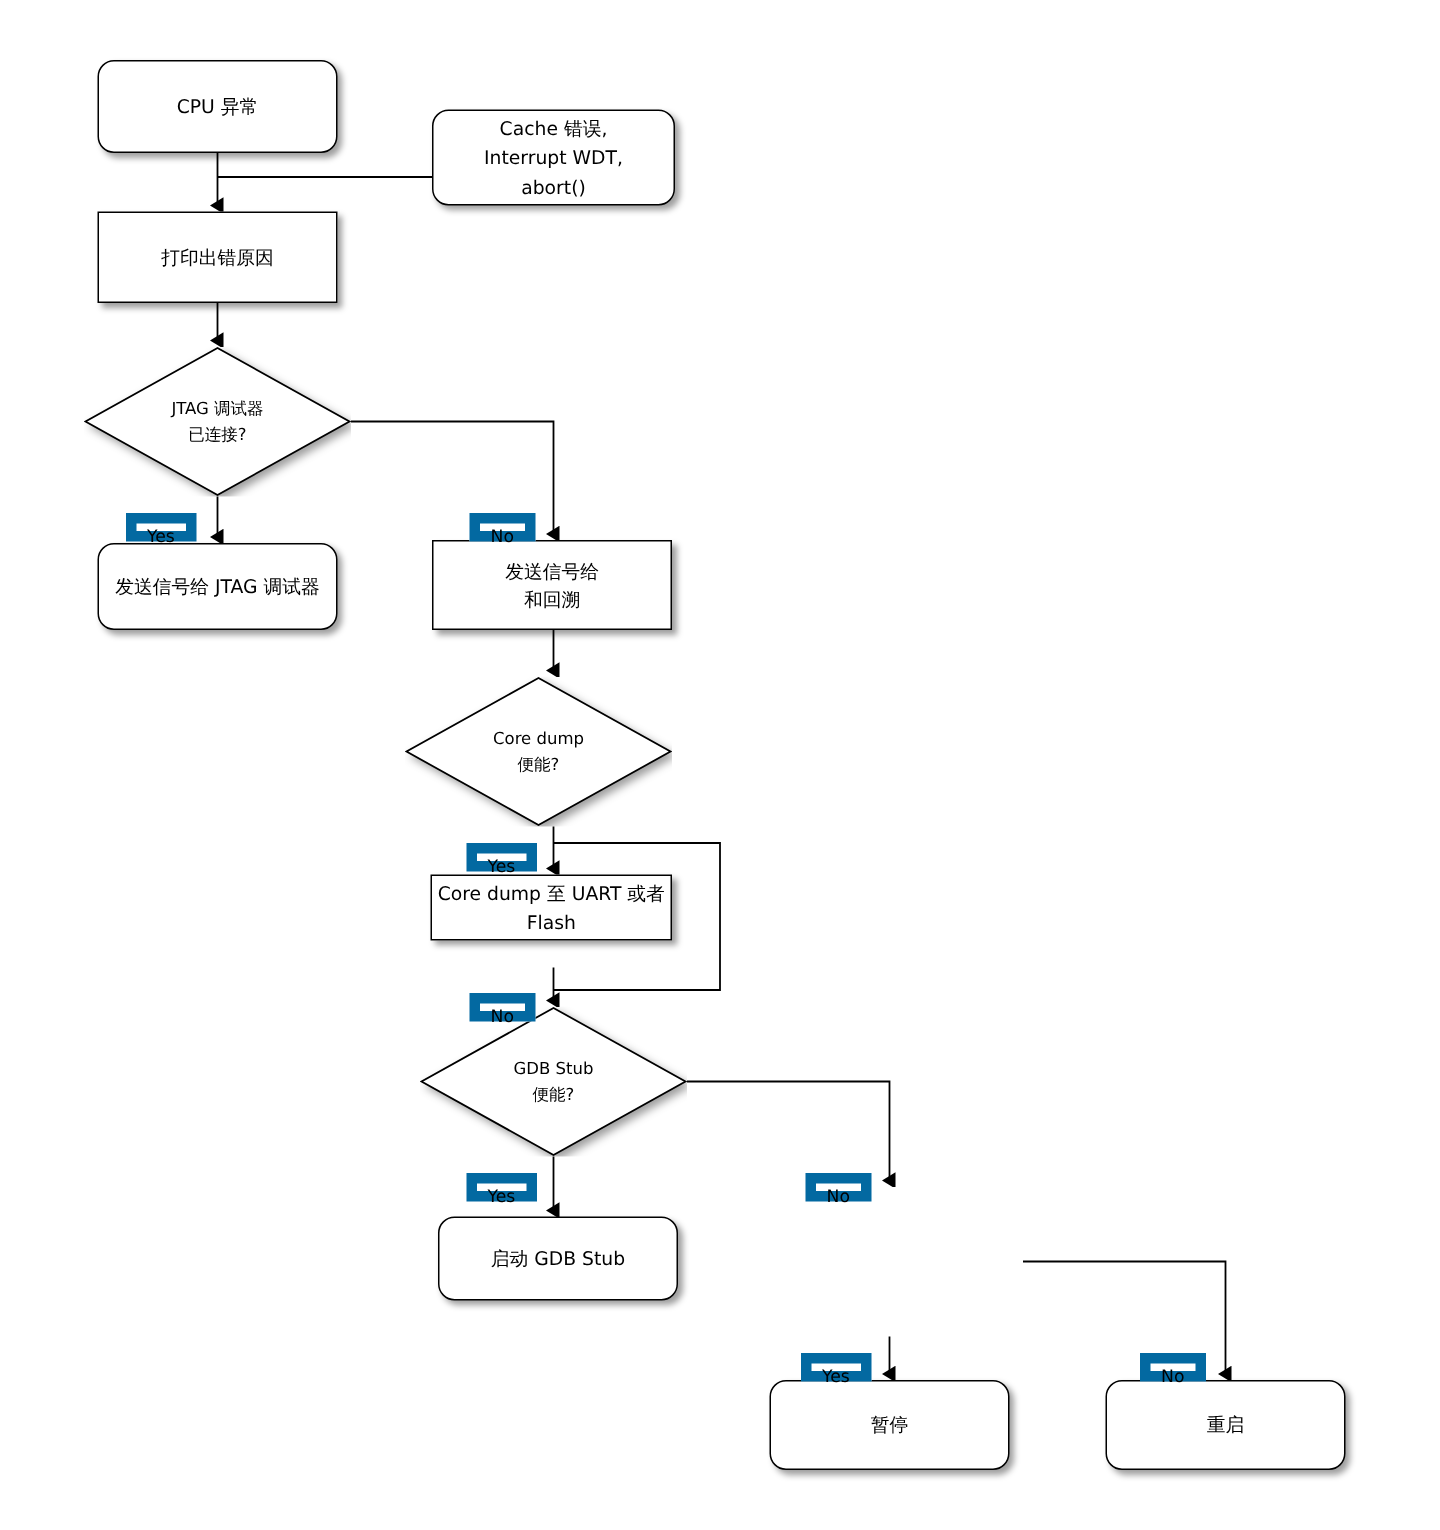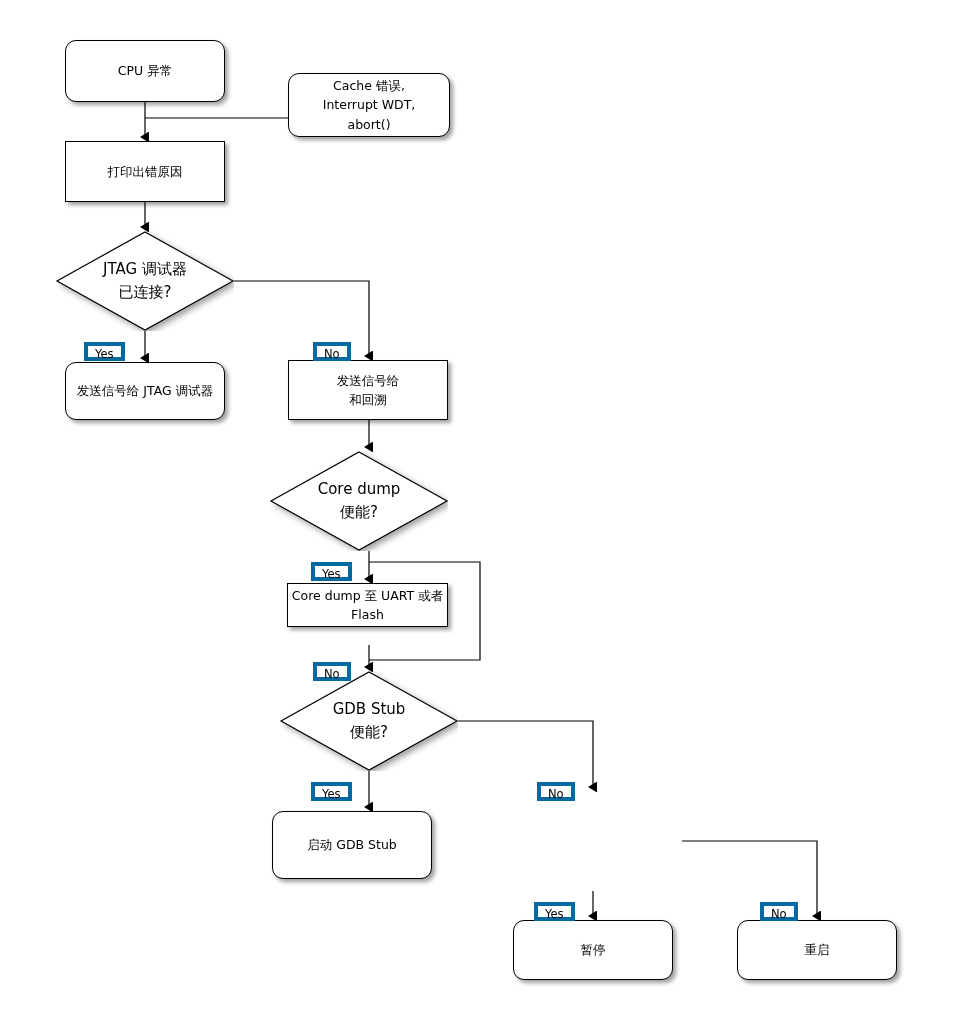--- a/index.html
+++ b/index.html
@@ -62,30 +62,30 @@
   .diamond .dlabel {
     position: absolute;
     left: 0;
     top: 0;
     width: 100%;
     height: 100%;
     display: flex;
     align-items: center;
     justify-content: center;
     text-align: center;
-    font-size: 15px;
+    font-size: 11px;
     line-height: 1.55;
     color: #000000;
     white-space: pre-line;
   }
   .edge-label {
     position: absolute;
     box-sizing: border-box;
     background: #ffffff;
-    border: 4px solid #0369a1;
+    border: 7px solid #0369a1;
     font-size: 11.5px;
     line-height: 16px;
     height: 19px;
     padding: 0 7px;
     color: #000000;
     text-align: center;
     white-space: nowrap;
     z-index: 4;
   }
 </style>
@@ -166,21 +166,21 @@
   <div class="node rect" style="left:287px; top:583px; width:161px; height:44px;">Core dump 至 UART 或者 Flash</div>
 
   <div class="diamond" style="left:280px; top:671px; width:178px; height:100px;">
     <svg class="dshape" viewBox="0 0 178 100" xmlns="http://www.w3.org/2000/svg">
       <polygon points="89,1 177,50 89,99 1,50" fill="#ffffff" stroke="#000000" stroke-width="1.2" style="filter:drop-shadow(3px 3px 3px rgba(0,0,0,0.38))"></polygon>
     </svg>
     <div class="dlabel">GDB Stub
 便能?</div>
   </div>
 
-  <div class="node rounded" style="left:272px; top:811px; width:160px; height:68px;">启动 GDB Stub</div>
+  <div class="node rounded" style="left:292px; top:811px; width:160px; height:56px;">启动 GDB Stub</div>
 
 
   <div class="node rounded" style="left:513px; top:920px; width:160px; height:60px;">暂停</div>
 
   <div class="node rounded" style="left:737px; top:920px; width:160px; height:60px;border-radius:11px;">重启</div>
 
   <div class="edge-label" style="left:84px; top:342px;">Yes</div>
 
   <div class="edge-label" style="left:313px; top:342px;">No</div>
 

